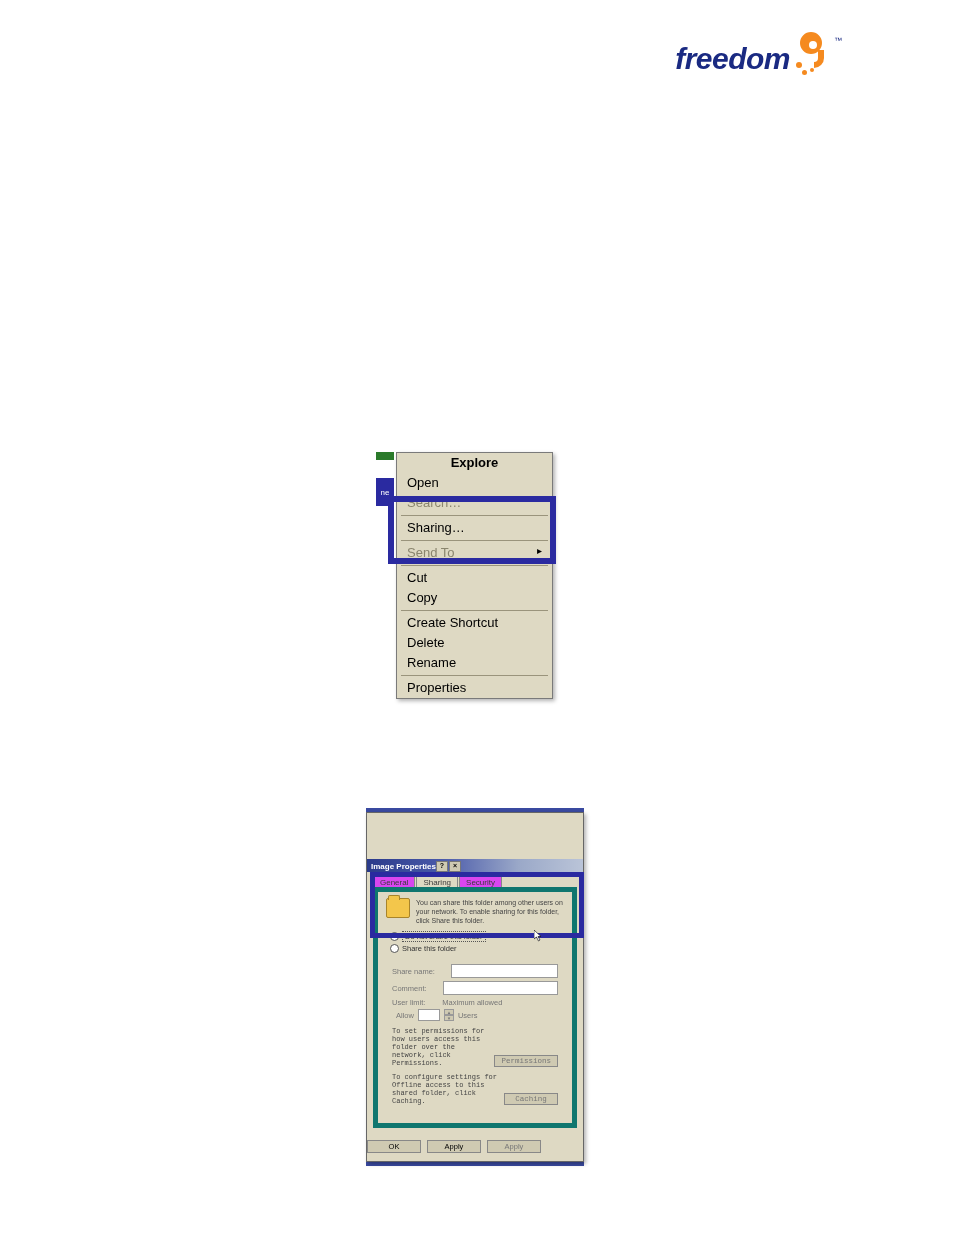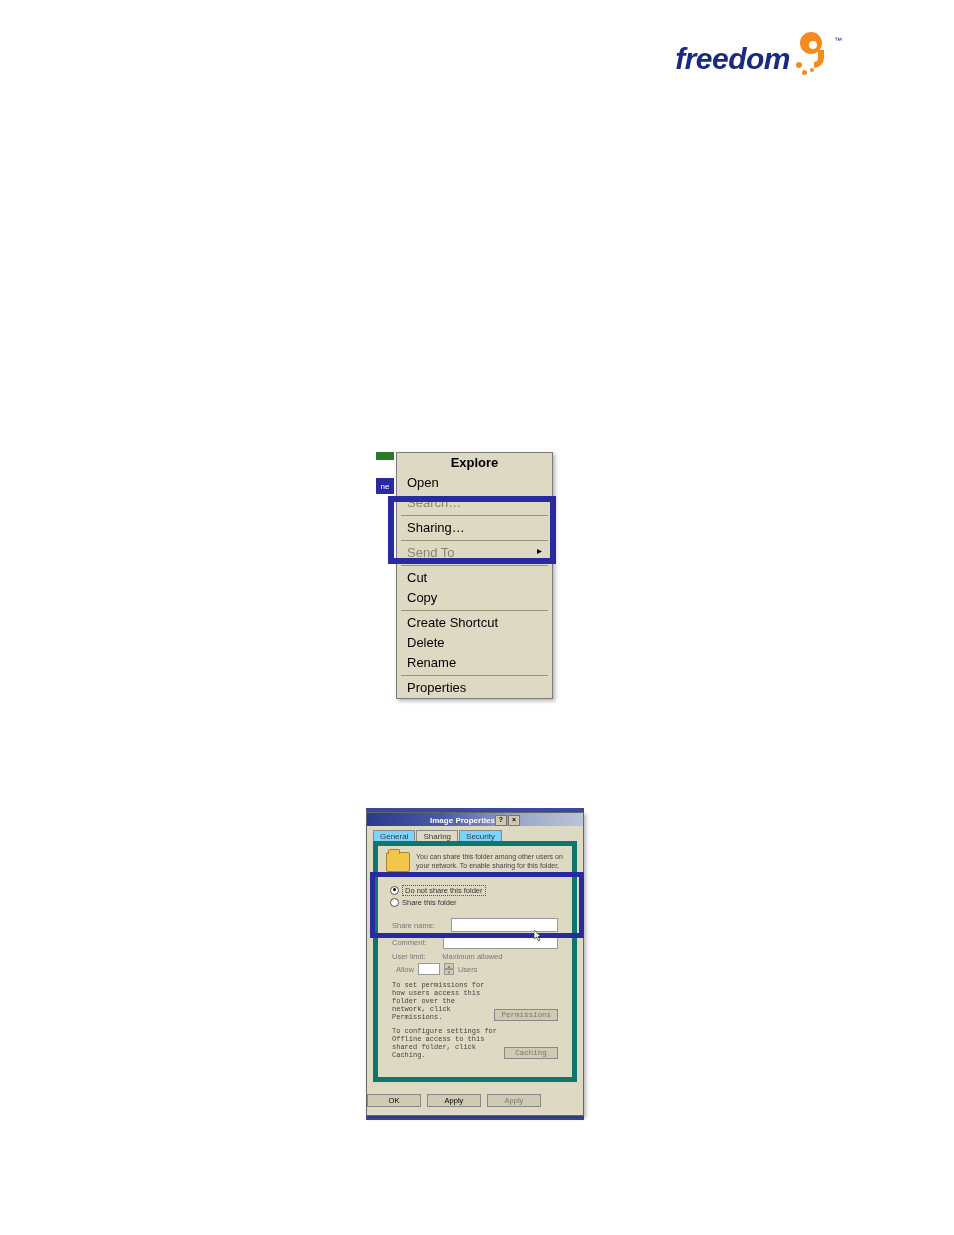--- a/index.html
+++ b/index.html
@@ -120,21 +120,21 @@
     top:44px;
     left:-8px;
     width:156px;
     height:56px;
   }
   .side-tab{
     position:absolute;
     top:26px;
     left:-20px;
     width:18px;
-    height:16px;
+    height:28px;
     background:#2a2aa0;
     display:flex;
     align-items:center;
     justify-content:center;
     color:#fff;
     font-size:8px;
   }
   .side-green{
     position:absolute;
     top:0px;
@@ -160,22 +160,23 @@
     filter:blur(0.35px);
   }
   .titlebar{
     height:12px;
     background:linear-gradient(to right,#2a3a8a 0%,#4a5aaa 35%,#9aa8c8 70%,#bac4d8 100%);
     color:#fff;
     font-size:8px;
     font-weight:bold;
     padding:1px 4px 0 4px;
     display:flex;
-    justify-content:center;
+    justify-content:flex-start;
     align-items:center;
+    margin-top:46px;
   }
   .titlebar .btns{
     display:flex;
     gap:1px;
   }
   .titlebar .btns span{
     width:10px;height:9px;
     background:#cfcab2;
     border:1px solid #777;
     font-size:7px;
@@ -185,21 +186,21 @@
   }
   .tabs{
     display:flex;
     margin:4px 0 0 6px;
   }
   .tab{
     border:1px solid #888;
     border-bottom:none;
     padding:1px 6px 0 6px;
     margin-right:1px;
-    background:#7dd3fc;
+    background:#d946ef;
     font-size:8px;
   }
   .tab.active{
     background:#ded9c3;
     position:relative;
     z-index:2;
   }
   .tab-panel{
     margin:0 6px 6px 6px;
     border:5px solid #0f766e;

